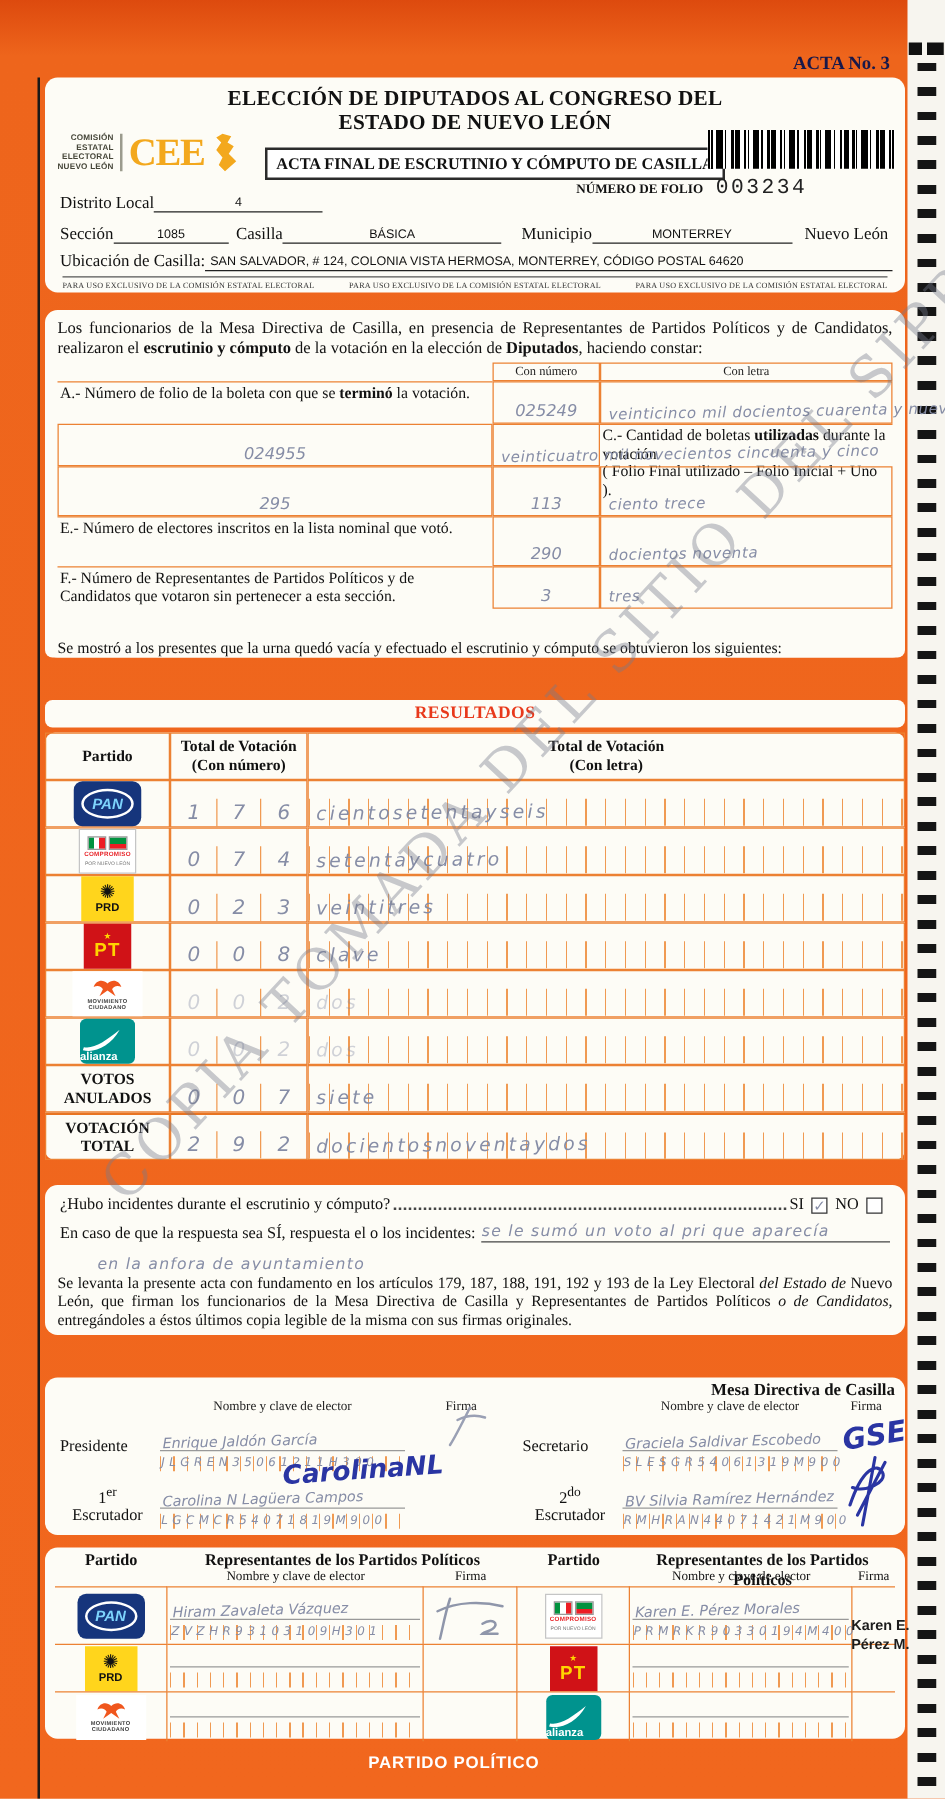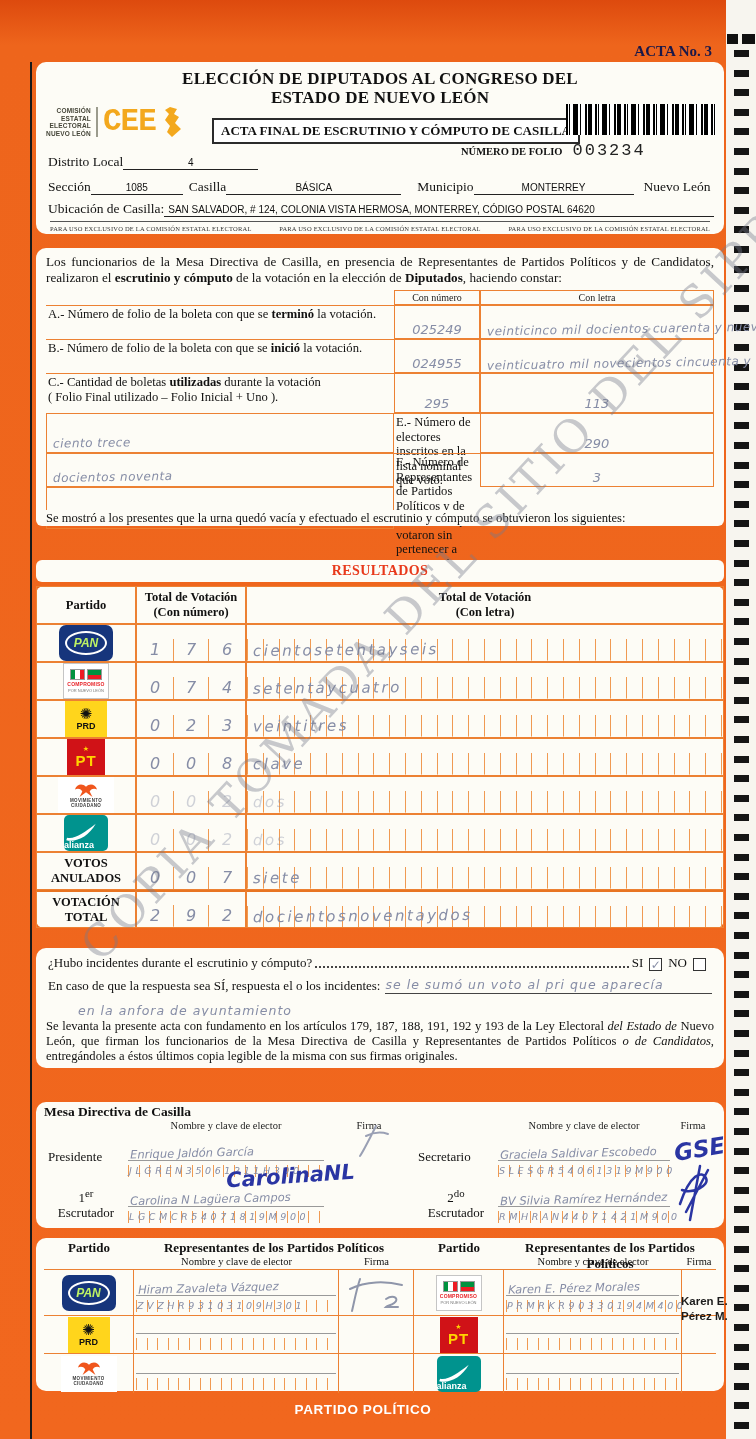--- a/index.html
+++ b/index.html
@@ -23,21 +23,21 @@
   .acta-no{position:absolute;top:43px;right:44px;font:bold 15px "Liberation Serif",serif;color:#18184a}
 
   
   .h-card{top:62px;height:172px}
   .h-title{position:absolute;left:0;right:0;text-align:center;font-weight:bold;font-size:17px;letter-spacing:.2px}
   .h-t1{top:7px}.h-t2{top:26px}
   .h-logo{position:absolute;left:10px;top:44px;display:flex;align-items:center;gap:5px}
   .h-org{display:flex;flex-direction:column;text-align:right;font-family:"Liberation Sans",sans-serif;
     font-weight:bold;font-size:6.5px;line-height:7.5px;color:#454538;letter-spacing:.2px}
   .h-bar{width:2px;height:30px;background:#9b9b8d}
-  .h-cee{font-family:Liberation Mono, monospace;font-weight:bold;font-size:31px;color:#f3a81d;letter-spacing:-1px;line-height:30px}
+  .h-cee{font-family:Liberation Serif, serif;font-weight:bold;font-size:31px;color:#f3a81d;letter-spacing:-1px;line-height:30px}
   .h-banner{position:absolute;left:176px;top:56px;width:368px;height:26px;border:2px solid #2b2b2b;
     display:flex;align-items:center;justify-content:center;font-weight:bold;font-size:13px;background:#fff}
   .barcode{position:absolute;right:8px;top:42px;width:150px;height:31px;
     background:repeating-linear-gradient(90deg,#000 0 2px,#fff 2px 3px,#000 3px 4px,#fff 4px 7px,#000 7px 12px,#fff 12px 14px,#000 14px 15px,#fff 15px 19px,#000 19px 21px,#fff 21px 22px,#000 22px 26px,#fff 26px 29px)}
   .h-folio{position:absolute;left:425px;top:79px;display:flex;align-items:baseline;gap:10px}
   .h-folio-label{font-weight:bold;font-size:10.5px}
   .h-folio-num{font-family:"Liberation Mono",monospace;font-size:17px;letter-spacing:2px;color:#222}
   .h-line{display:flex;align-items:flex-end;font-size:13.5px}
   .h-distrito{position:absolute;left:12px;top:92px}
   .h-seccion{position:absolute;left:12px;top:117px;right:10px}
@@ -79,21 +79,21 @@
   .ncell .hw{font-size:16px}
   .lcell{background-image:repeating-linear-gradient(90deg,#f09a52 0 1px,transparent 1px 15.8px);
     background-size:100% 60%;background-position:0 100%;background-repeat:no-repeat}
   .lcell .hw{position:absolute;bottom:2px;left:6px;font-size:15px;letter-spacing:2.5px;white-space:nowrap;transform:rotate(-.6deg)}
   .sumrow{border-top:2px solid #e87422}
   .r-sum{font-weight:bold;font-size:12.5px;text-align:center;line-height:15px;flex-direction:column}
 
   
   .logo-pan{width:54px;height:36px;background:#16357c;border-radius:7px;display:flex;align-items:center;justify-content:center}
   .pan-oval{border:2px solid #fff;border-radius:50%;width:42px;height:24px;display:flex;align-items:center;justify-content:center;
-    color:#bef264;font:italic bold 12px "Liberation Sans",sans-serif}
+    color:#7dd3fc;font:italic bold 12px "Liberation Sans",sans-serif}
   .logo-pri{width:46px;height:36px;background:#fff;border:1px solid #c5c5c5;display:flex;flex-direction:column;align-items:center;justify-content:center;gap:1px;padding:1px}
   .pri-flags{display:flex;gap:2px}
   .pri-flags i{display:block;width:15px;height:11px}
   .pri-f1{background:linear-gradient(90deg,#00923f 0 33%,#fff 33% 66%,#ed1c24 66% 100%);border:.5px solid #999}
   .pri-f2{background:linear-gradient(180deg,#00923f 0 55%,#ed1c24 55% 100%);border:.5px solid #999}
   .pri-t1{color:#e8252a;font:bold 5px "Liberation Sans",sans-serif;letter-spacing:.2px}
   .pri-t2{color:#777;font:4px "Liberation Sans",sans-serif;font-style:normal}
   .logo-prd{width:42px;height:36px;background:#ffd51c;display:flex;flex-direction:column;align-items:center;justify-content:center;color:#111}
   .prd-sun{font-size:15px;line-height:14px;font-style:normal}
   .logo-prd b{font:bold 9px "Liberation Sans",sans-serif}
@@ -115,21 +115,21 @@
   .i-row2 .fill{flex:1;border-bottom:1px solid #444;margin-left:5px}
   .i-row2 .hw,.i-row3 .hw{font-size:12.5px;letter-spacing:1px;white-space:nowrap}
   .i-row3{margin-top:9px;border-bottom:6px solid #1d4ed8;padding-left:30px}
   .i-row4{margin-top:15px;border-bottom:1px solid #444}
 
   
   .l-card{top:1016px;height:52px;padding:3px 10px;font-size:12.6px;line-height:15px;text-align:justify}
 
   
   .m-card{top:1102px;height:126px;padding:2px 8px}
-  .m-title{text-align:left;font-weight:bold;font-size:13.5px}
+  .m-title{text-align:right;font-weight:bold;font-size:13.5px}
   .m-grid{display:grid;grid-template-columns:84px 196px 90px 84px 172px 46px}
   .m-sub{font-size:10.5px;text-align:center;color:#222;height:14px}
   .m-row{height:46px}
   .m-role{font-size:13px;display:flex;align-items:center;padding-left:4px}
   .m-role.center{justify-content:center;text-align:center;line-height:14px;padding-left:0}
   .m-field{display:flex;flex-direction:column;justify-content:flex-end;padding-bottom:3px}
   .m-name{border-bottom:1px solid #999;height:18px;position:relative}
   .m-name .hw{position:absolute;bottom:0;left:2px;font-size:11.5px;white-space:nowrap;transform:rotate(-1.5deg)}
   .m-clave{height:16px;position:relative;
     background-image:repeating-linear-gradient(90deg,#f09a52 0 1px,transparent 1px 10.6px);
@@ -229,21 +229,20 @@
     <div class="c-h">Con letra</div>
 
     <div class="c-label"><span>A.- Número de folio de la boleta con que se </span><b>terminó</b><span> la votación.</span></div>
     <div class="c-num">
         <span class="hw">025249</span>
       </div>
     <div class="c-letra">
         <span class="hw">veinticinco mil docientos cuarenta y nueve</span>
       </div>
 
-    <div class="c-label"><span>B.- Número de folio de la boleta con que se </span><b>inició</b><span> la votación.</span></div>
     <div class="c-num">
         <span class="hw">024955</span>
       </div>
     <div class="c-letra">
         <span class="hw">veinticuatro mil novecientos cincuenta y cinco</span>
       </div>
 
     <div class="c-label"><span>C.- Cantidad de boletas </span><b>utilizadas</b><span> durante la votación</span><br><span>( Folio Final utilizado – Folio Inicial + Uno ).</span></div>
     <div class="c-num">
         <span class="hw">295</span>

